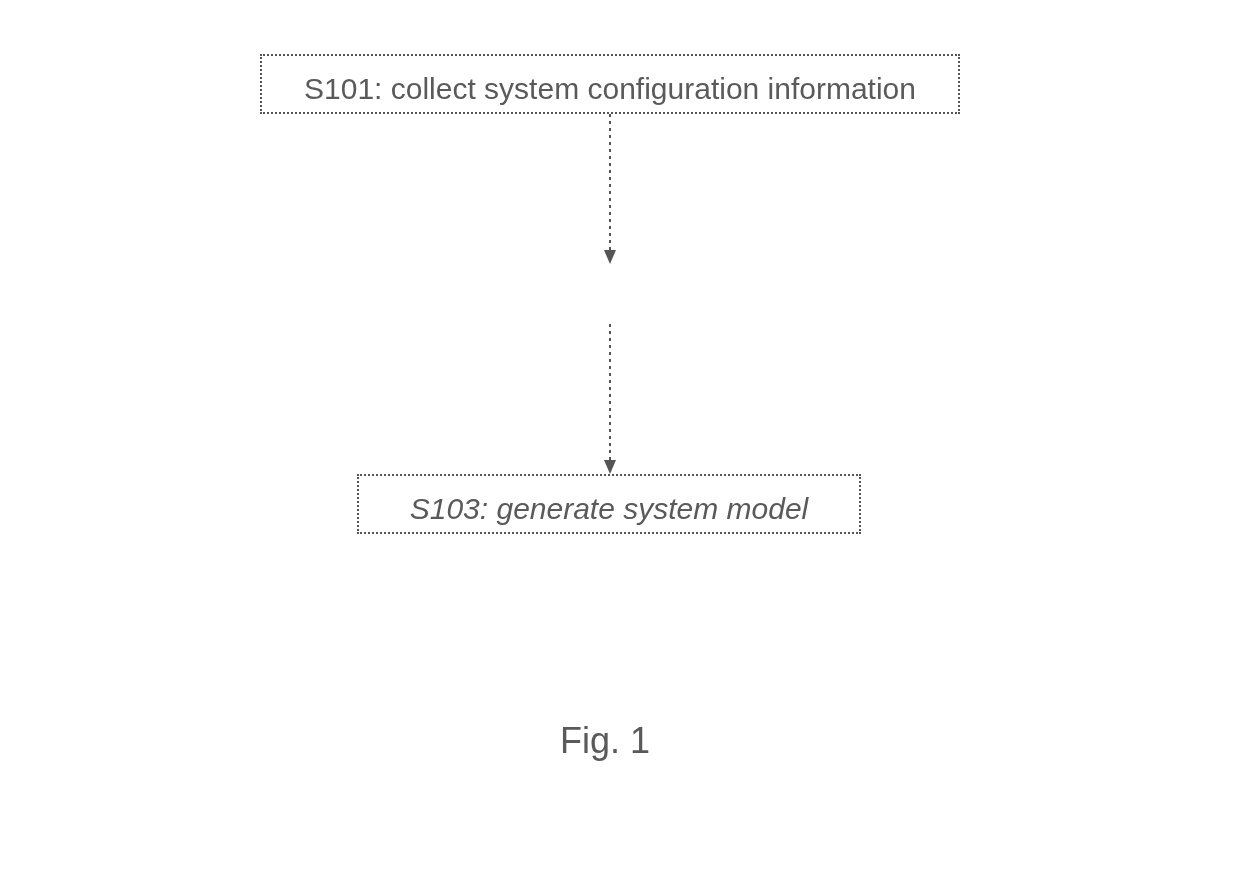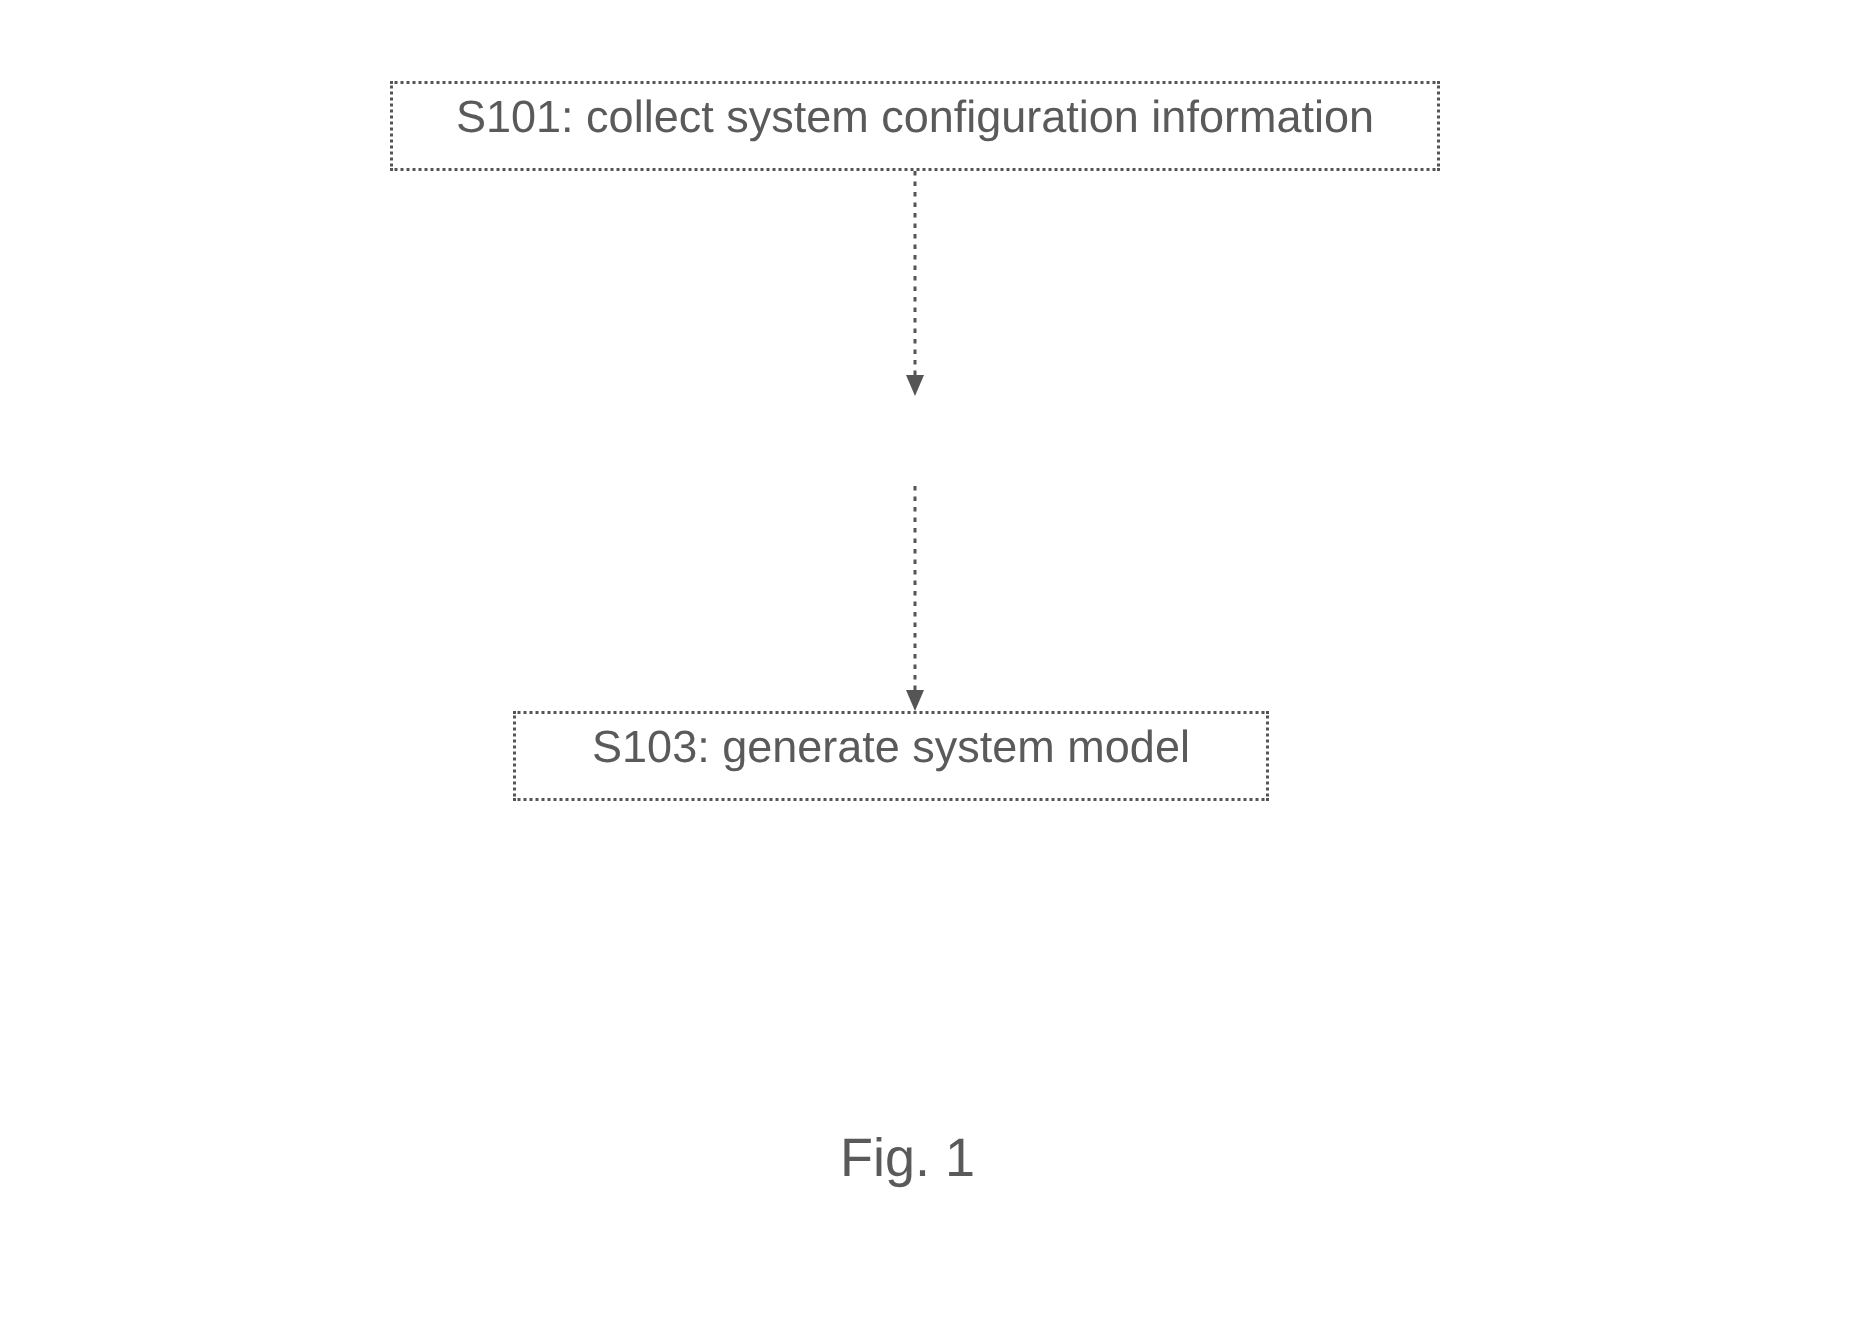--- a/index.html
+++ b/index.html
@@ -13,21 +13,21 @@
   .canvas {
     position: relative;
     width: 1240px;
     height: 886px;
   }
   .node {
     position: absolute;
     border: 2px dotted #555555;
     background: #ffffff;
     display: flex;
-    align-items: flex-start;
+    align-items: flex-end;
     justify-content: center;
     font-size: 30px;
     color: #5a5a5a;
     padding: 6px 18px;
     box-sizing: border-box;
     white-space: nowrap;
   }
   .arrow {
     position: absolute;
   }
@@ -50,21 +50,21 @@
     <line x1="10" y1="0" x2="10" y2="138" stroke="#555555" stroke-width="2" stroke-dasharray="3,4"></line>
     <polygon points="10,150 4,136 16,136" fill="#555555"></polygon>
   </svg>
 
 
   <svg class="arrow" style="left:600px; top:324px; width:20px; height:150px;" viewBox="0 0 20 150">
     <line x1="10" y1="0" x2="10" y2="138" stroke="#555555" stroke-width="2" stroke-dasharray="3,4"></line>
     <polygon points="10,150 4,136 16,136" fill="#555555"></polygon>
   </svg>
 
-  <div class="node" style="left:342px; top:474px; width:504px; height:60px;">
+  <div class="node" style="left:357px; top:474px; width:504px; height:60px;font-style:italic;">
     <span>S103: generate system model</span>
   </div>
 
-  <div class="caption" style="left:560px; top:720px;margin-top:31px;">
+  <div class="caption" style="left:560px; top:720px;">
     <span>Fig. 1</span>
   </div>
 
 </div>
 
 </body></html>

